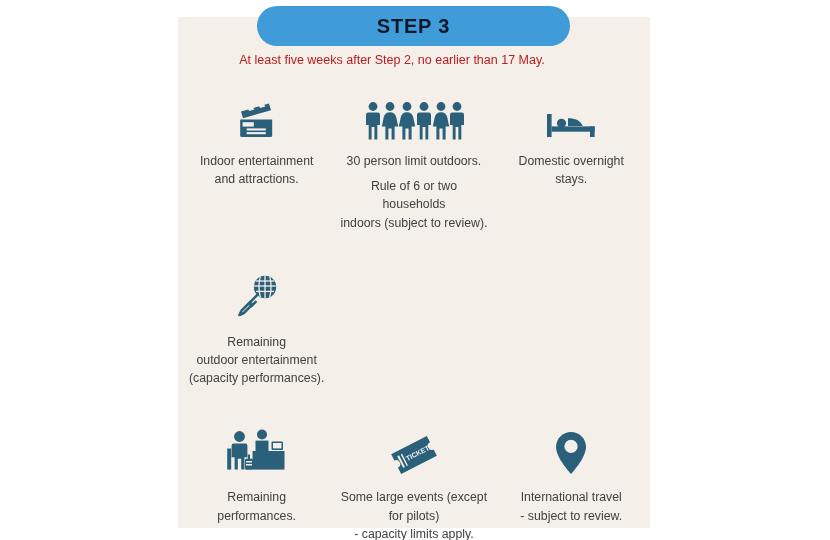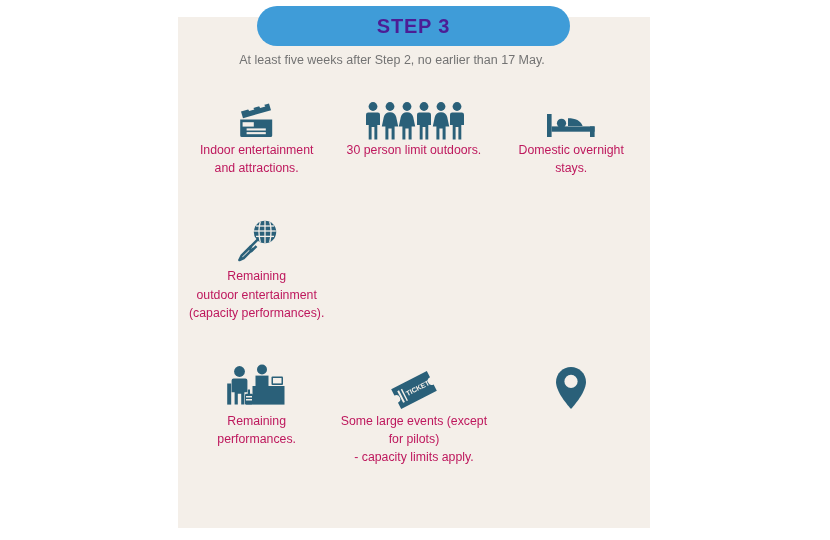--- a/index.html
+++ b/index.html
@@ -32,34 +32,34 @@
     top: -11px;
     width: 313px;
     height: 40px;
     background: #3f9cd8;
     border-radius: 20px;
     display: flex;
     align-items: center;
     justify-content: center;
   }
   #banner-label {
-    color: #4c1d95;
+    color: #0f172a;
     font-size: 20px;
     font-weight: bold;
     letter-spacing: 0.8px;
   }
 
   #subtitle {
     position: absolute;
     left: 0;
     top: 36px;
     width: 428px;
     text-align: center;
     font-size: 12.5px;
-    color: #737373;
+    color: #b91c1c;
   }
 
   
   #grid {
     position: absolute;
     left: 0;
     top: 68px;
     width: 472px;
     display: flex;
     flex-direction: column;
@@ -76,25 +76,25 @@
     align-items: center;
   }
   .icon-box {
     height: 56px;
     display: flex;
     align-items: flex-end;
     justify-content: center;
   }
   .icon-box svg { display: block; }
   .caption {
-    margin-top: 0;
+    margin-top: 11px;
     text-align: center;
     font-size: 12.3px;
     line-height: 1.48;
-    color: #be185d;
+    color: #404040;
     padding: 0 4px;
     box-sizing: border-box;
   }
   .caption p { margin: 0; }
   .caption p + p { margin-top: 7px; }
 
   .row-1 .cell { padding-bottom: 6px; }
   .row-2 { margin-top: 28px; }
   .row-3 { margin-top: 32px; }
   .row-3 .icon-box { height: 58px; }
@@ -170,20 +170,24 @@
 
               <g transform="translate(86,0)">
                 <circle cx="7" cy="5.5" r="4.4"></circle>
                 <path d="M2.2 11.5 H11.8 A2.2 2.2 0 0 1 14 13.7 V24 H11.3 V38.5 H8.4 V26 H5.6 V38.5 H2.7 V24 H0 V13.7 A2.2 2.2 0 0 1 2.2 11.5 Z"></path>
               </g>
             </g>
           </svg>
         </div>
         <div class="caption">
           <p>30 person limit outdoors.</p>
+          <p>
+            <span>Rule of 6 or two households</span><br>
+            <span>indoors (subject to review).</span>
+          </p>
         </div>
       </div>
 
       <div class="cell">
         <div class="icon-box">
           <svg width="54" height="40" viewBox="0 0 54 40">
             <g fill="#2a6079">
               <rect x="3" y="13" width="4.6" height="23"></rect>
               <circle cx="17.5" cy="22.3" r="4.6"></circle>
               <path d="M24 17.2 C31.5 17.2 36.6 19.6 38.6 24.9 H24 Z"></path>
@@ -292,17 +296,23 @@
         </div>
       </div>
 
       <div class="cell">
         <div class="icon-box">
           <svg width="38" height="48" viewBox="0 0 38 48">
             <path d="M19 3 C10.7 3 4 9.7 4 18 C4 29 19 45 19 45 C19 45 34 29 34 18 C34 9.7 27.3 3 19 3 Z" fill="#2a6079"></path>
             <circle cx="19" cy="17.4" r="6.6" fill="#f4efe9"></circle>
           </svg>
         </div>
+        <div class="caption">
+          <p>
+            <span>International travel</span><br>
+            <span>- subject to review.</span>
+          </p>
+        </div>
       </div>
     </div>
 
   </div>
 </div>
 
 </body></html>

